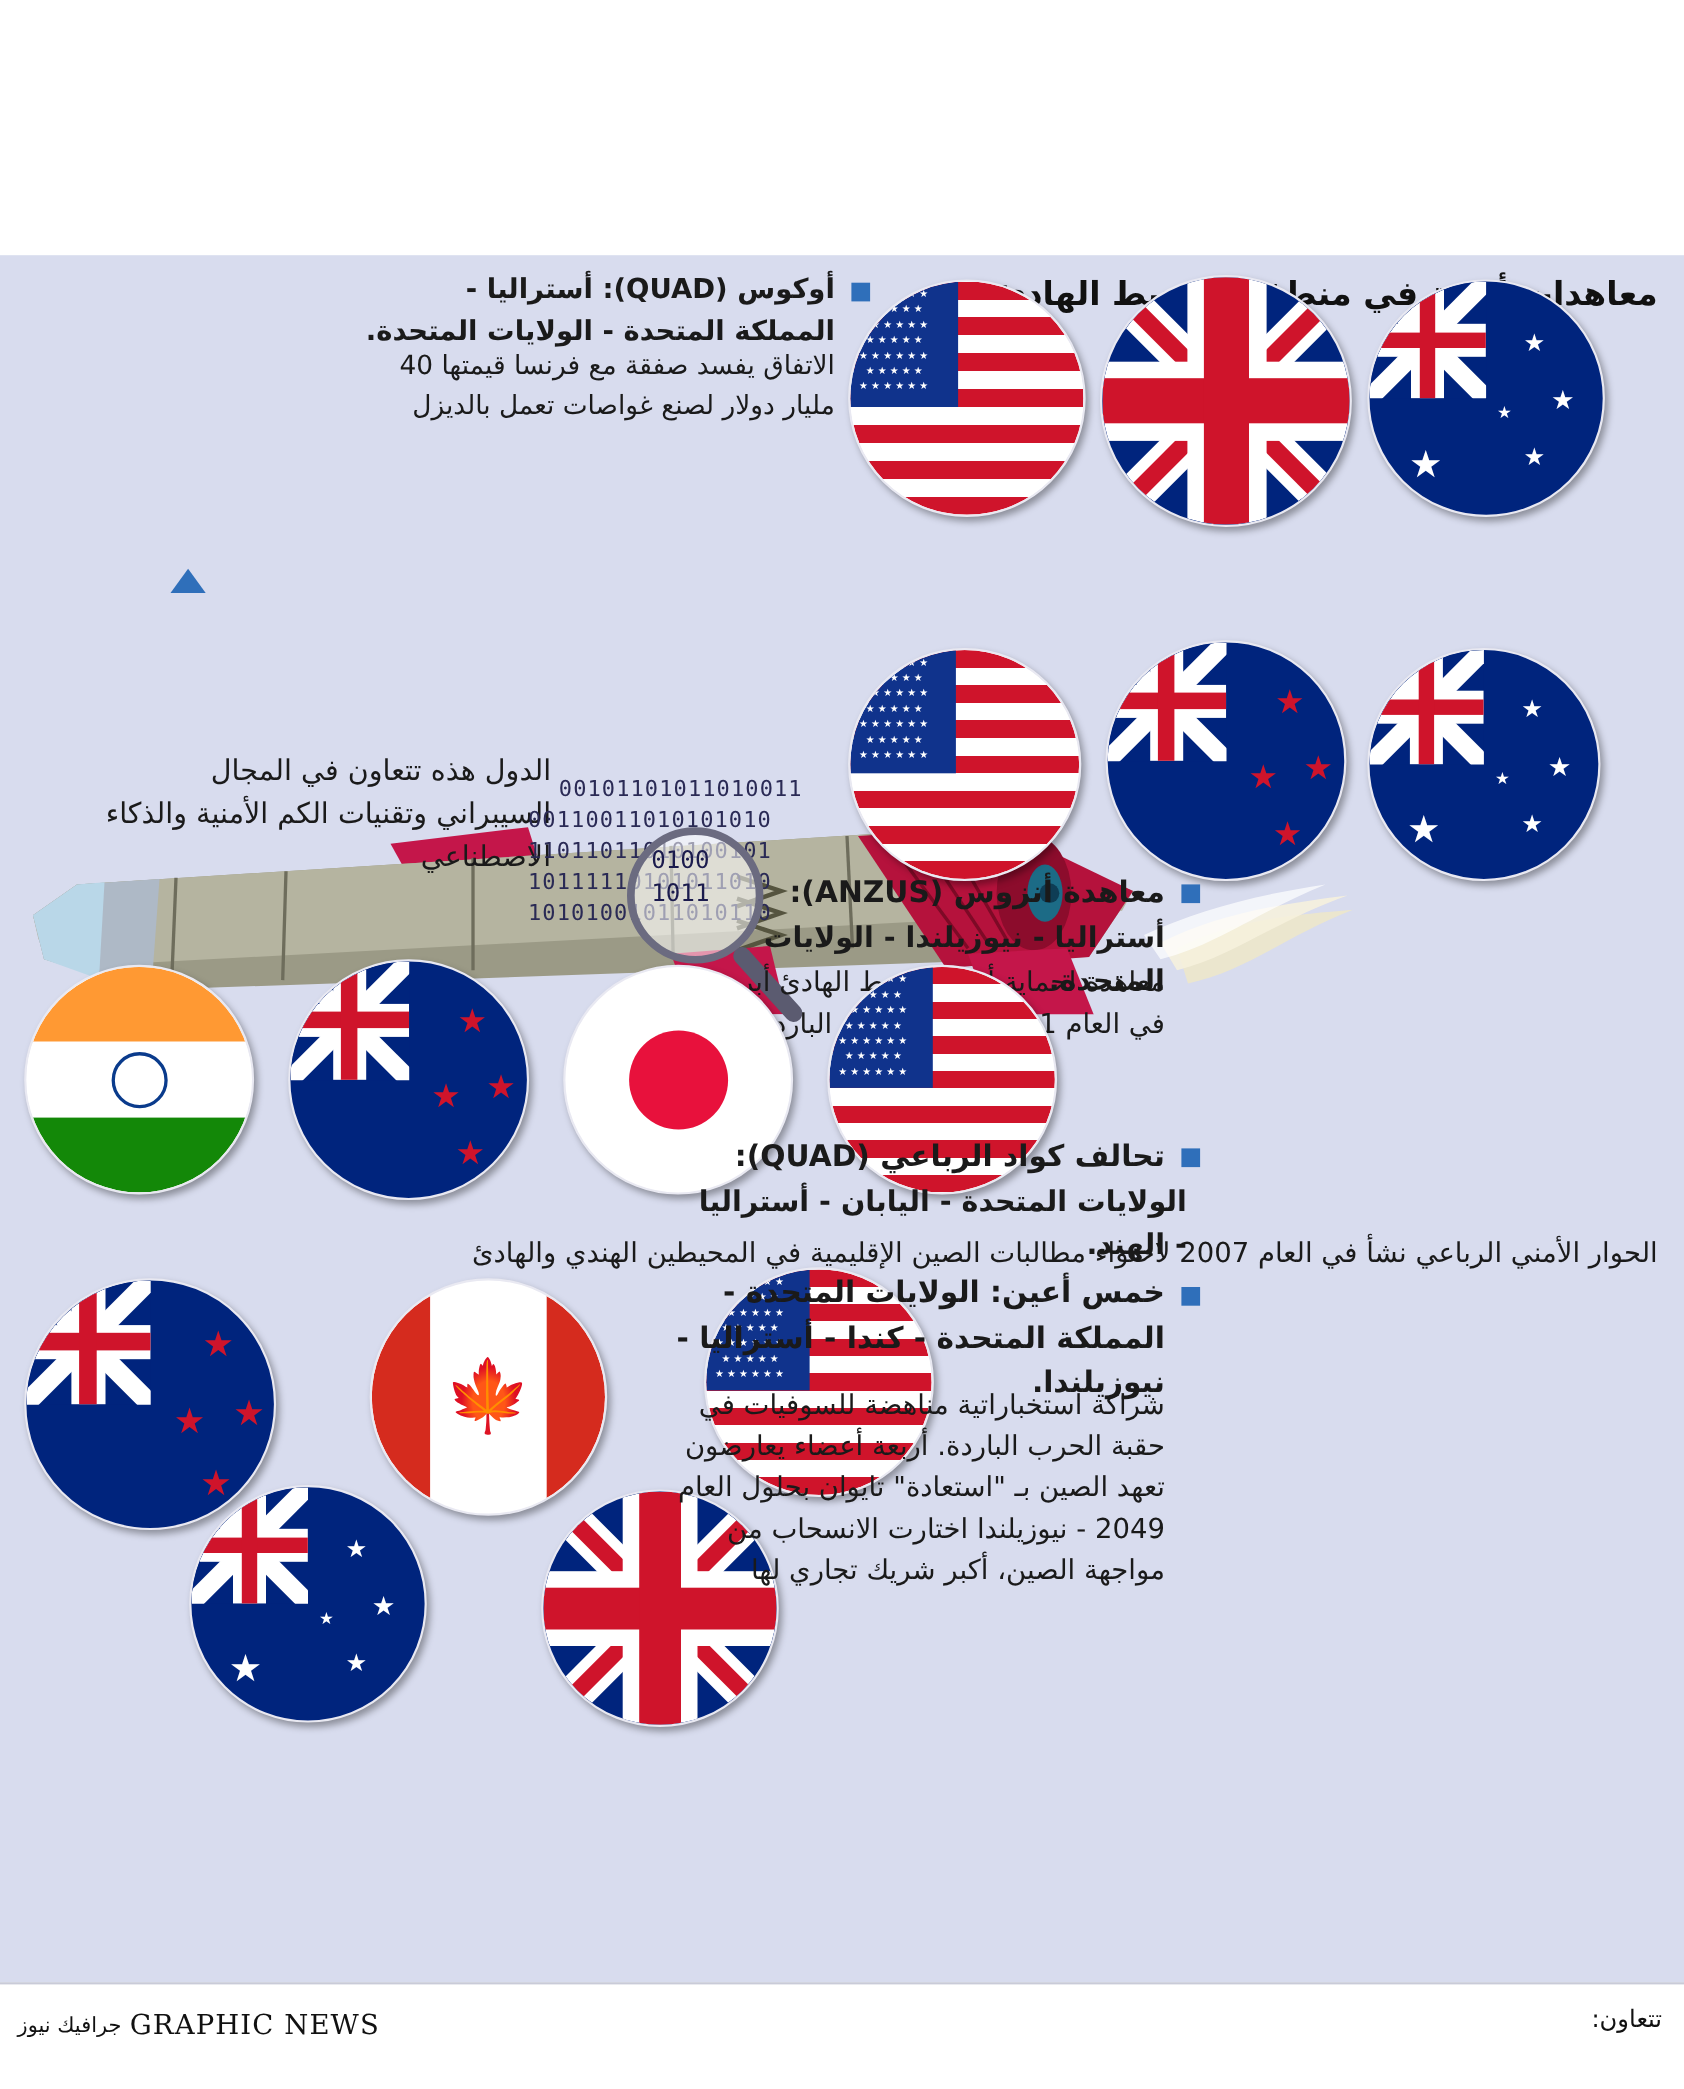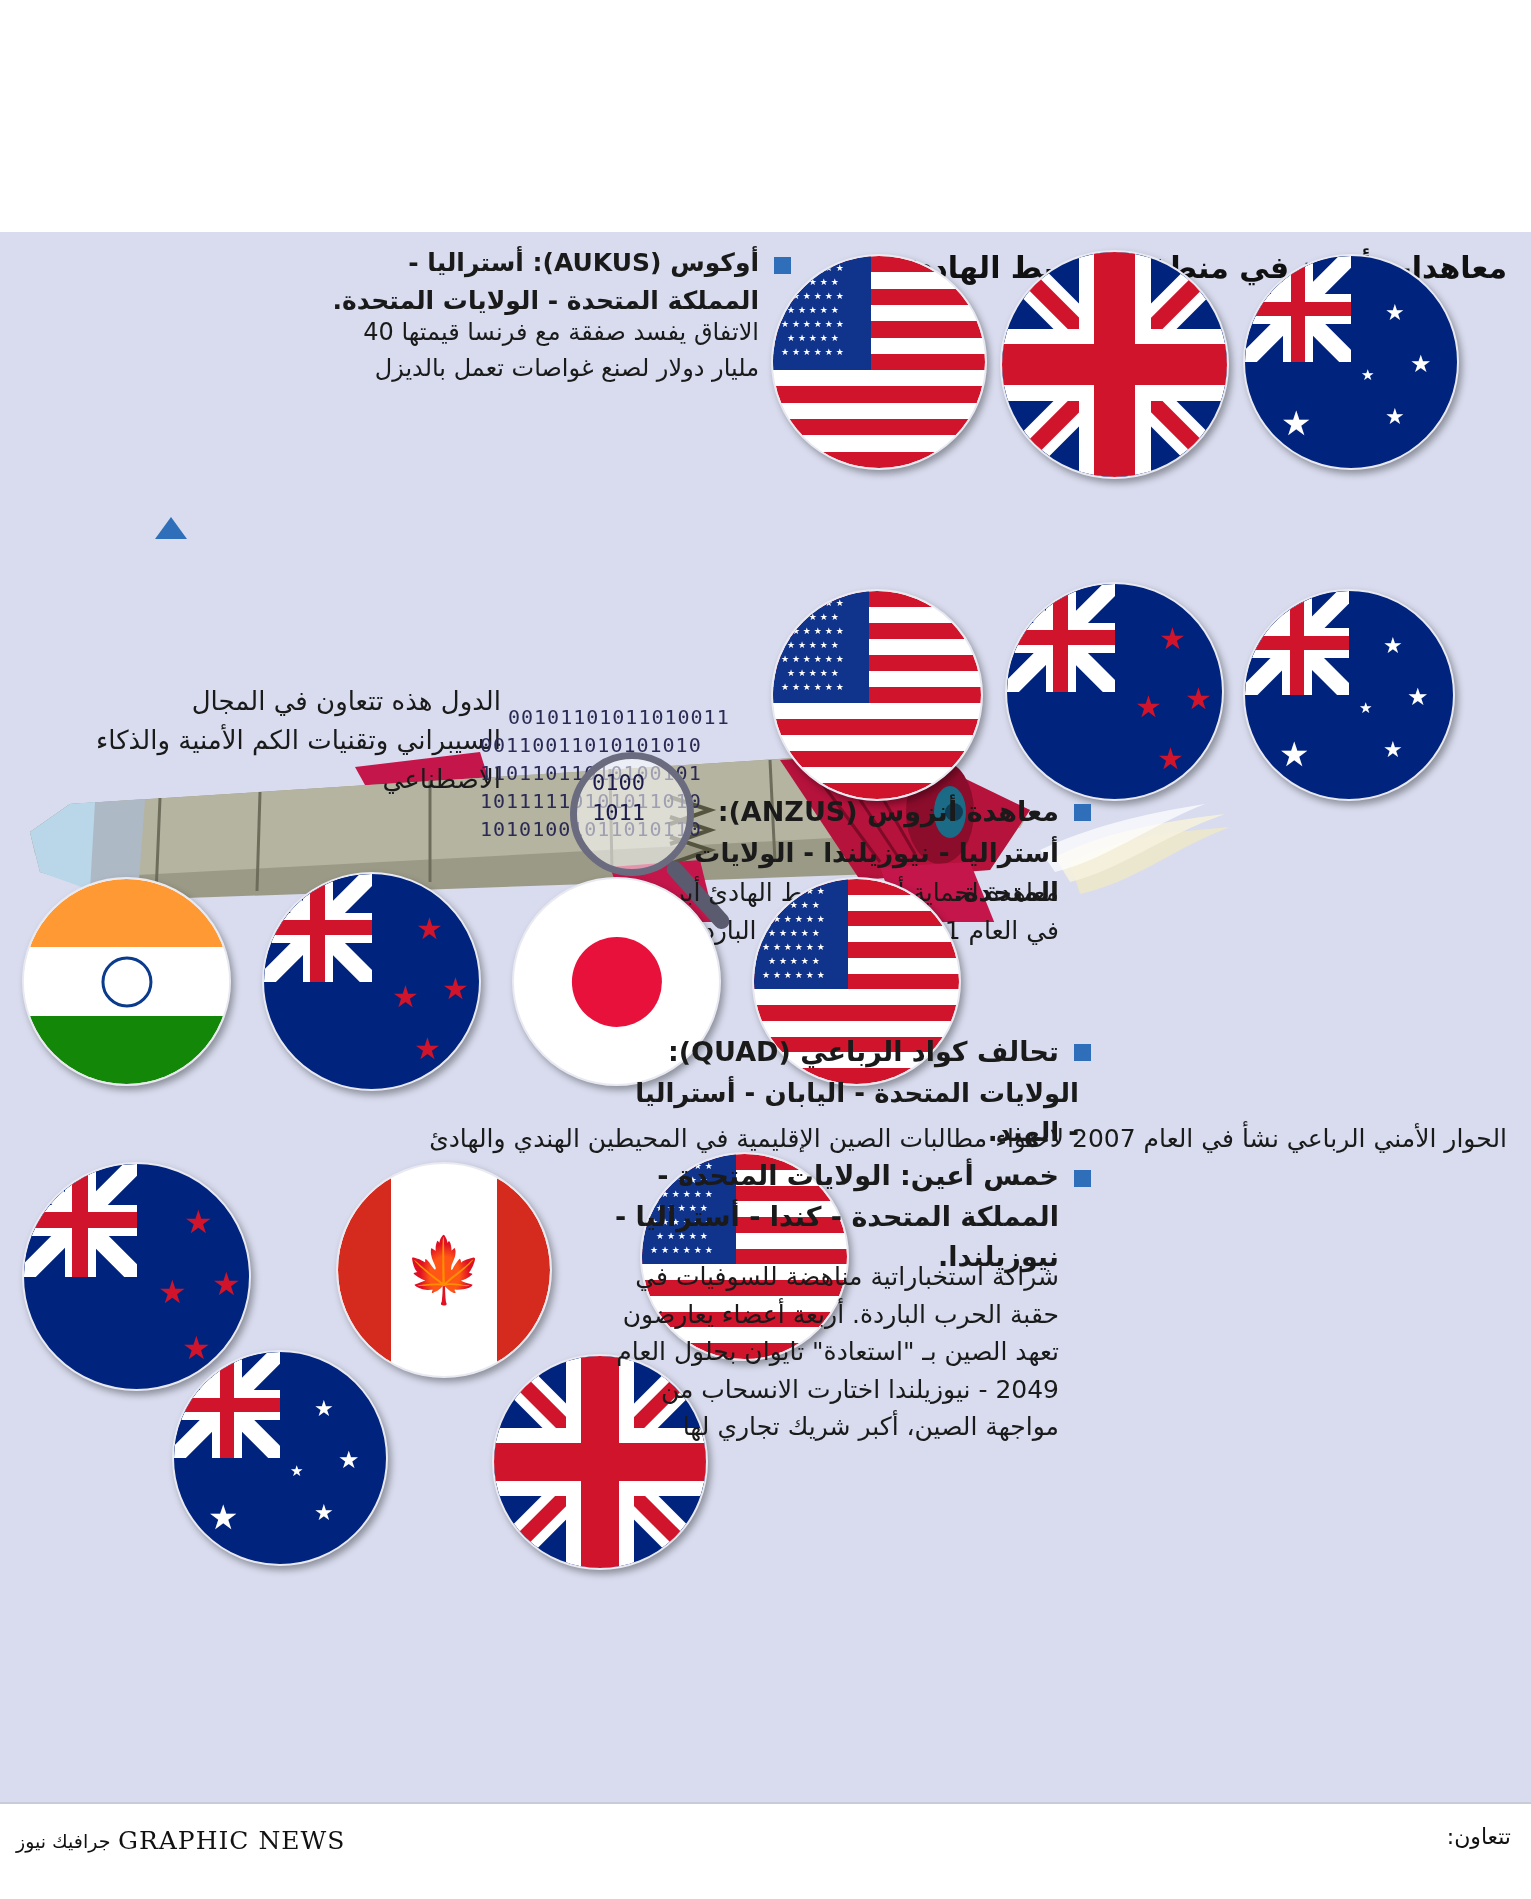--- a/index.html
+++ b/index.html
@@ -162,21 +162,21 @@
 
   <div class="header">
   </div>
 
   <div class="panel">
 
     <div class="sec-head" style="right:24px;top:18px;width:700px;">معاهدات أمنية في منطقة المحيط الهادئ</div>
 
     <div>
       <span class="blue-sq" style="position:absolute;right:740px;top:25px;"></span>
-      <div class="txt-block bold" style="right:772px;top:12px;width:430px;font-size:25px;">أوكوس (AUKUS): أستراليا - المملكة المتحدة - الولايات المتحدة.</div>
+      <div class="txt-block bold" style="right:772px;top:12px;width:430px;font-size:25px;">أوكوس (QUAD): أستراليا - المملكة المتحدة - الولايات المتحدة.</div>
       <div class="txt-block" style="right:772px;top:82px;width:430px;font-size:24px;">الاتفاق يفسد صفقة مع فرنسا قيمتها 40 مليار دولار لصنع غواصات تعمل بالديزل</div>
     </div>
 
     <div class="flag us" style="left:771px;top:22px;width:212px;height:212px;">
       <div class="inner">
         <div class="stripes"></div>
         <div class="canton">
           <div class="st" style="left:8px;top:8px;">★ ★ ★ ★ ★ ★</div>
           <div class="st" style="left:14px;top:22px;">★ ★ ★ ★ ★</div>
           <div class="st" style="left:8px;top:36px;">★ ★ ★ ★ ★ ★</div>

